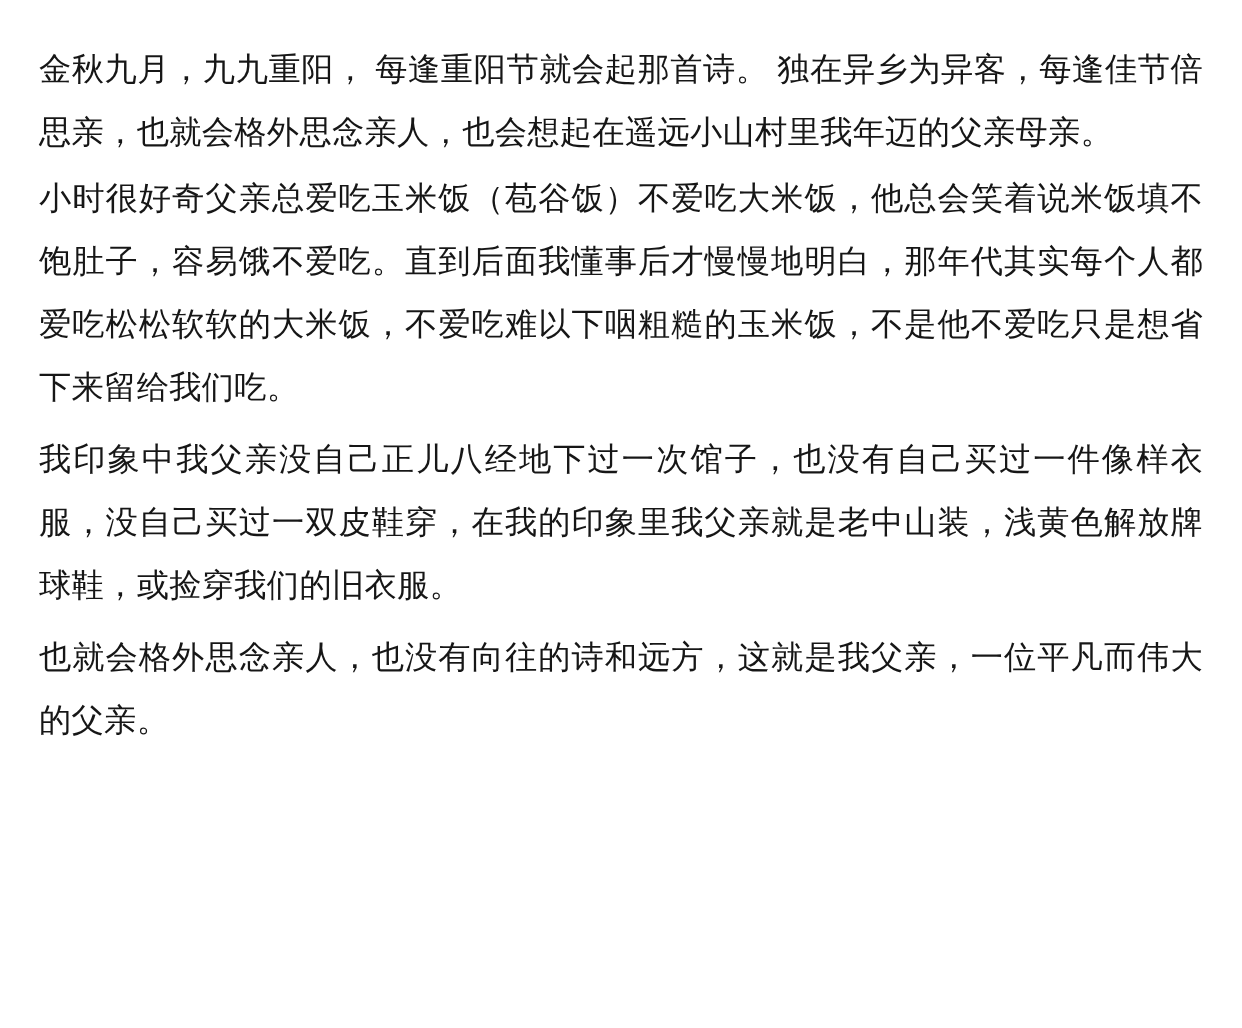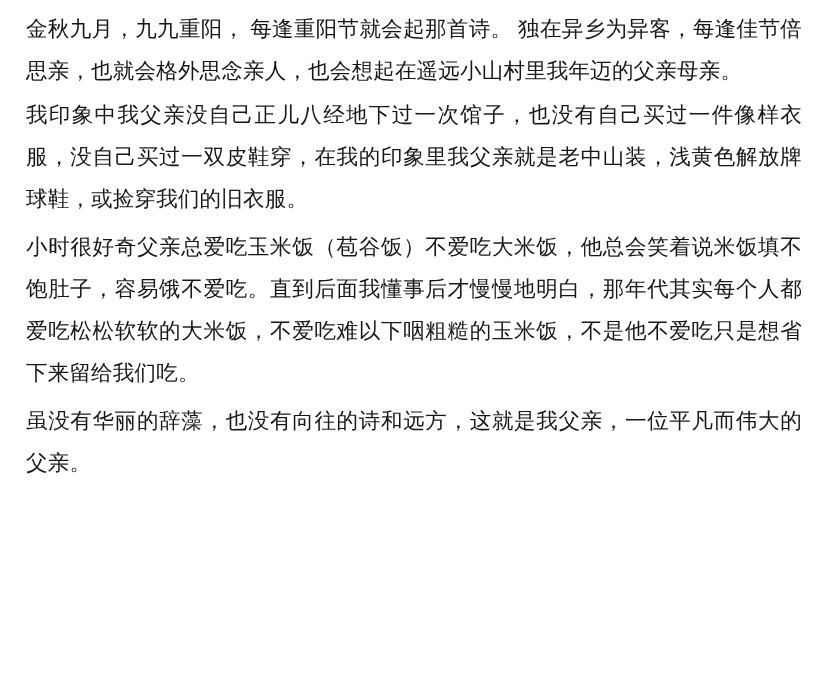--- a/index.html
+++ b/index.html
@@ -11,21 +11,21 @@
     width: 828px;
     height: 685px;
     font-family: "Liberation Serif", "DejaVu Serif", serif;
     color: #1a1a1a;
     overflow: hidden;
   }
   .page {
     box-sizing: border-box;
     width: 828px;
     height: 685px;
-    padding: 8px 26px 0 26px;
+    padding: 25px 26px 0 26px;
     background: #ffffff;
   }
   .para {
     margin: 0 0 6px 0;
     font-size: 21.5px;
     line-height: 42px;
     text-align: justify;
     text-justify: inter-ideograph;
     letter-spacing: 0.2px;
     word-break: break-all;
@@ -41,16 +41,16 @@
     background: #333;
     vertical-align: -4px;
     margin-left: 10px;
   }
 </style>
 </head>
 <body>
 
 <div class="page">
   <p class="para tight">金秋九月，九九重阳， 每逢重阳节就会起那首诗。 独在异乡为异客，每逢佳节倍思亲，也就会格外思念亲人，也会想起在遥远小山村里我年迈的父亲母亲。</p>
+  <p class="para">小时很好奇父亲总爱吃玉米饭（苞谷饭）不爱吃大米饭，他总会笑着说米饭填不饱肚子，容易饿不爱吃。直到后面我懂事后才慢慢地明白，那年代其实每个人都爱吃松松软软的大米饭，不爱吃难以下咽粗糙的玉米饭，不是他不爱吃只是想省下来留给我们吃。</p>
   <p class="para">我印象中我父亲没自己正儿八经地下过一次馆子，也没有自己买过一件像样衣服，没自己买过一双皮鞋穿，在我的印象里我父亲就是老中山装，浅黄色解放牌球鞋，或捡穿我们的旧衣服。</p>
-  <p class="para">小时很好奇父亲总爱吃玉米饭（苞谷饭）不爱吃大米饭，他总会笑着说米饭填不饱肚子，容易饿不爱吃。直到后面我懂事后才慢慢地明白，那年代其实每个人都爱吃松松软软的大米饭，不爱吃难以下咽粗糙的玉米饭，不是他不爱吃只是想省下来留给我们吃。</p>
-  <p class="para">虽没有华丽的辞藻，也没有向往的诗和远方，这就是我父亲，一位平凡而伟大的父亲。</p>
+  <p class="para">也就会格外思念亲人，也没有向往的诗和远方，这就是我父亲，一位平凡而伟大的父亲。</p>
 </div>
 
 </body></html>

